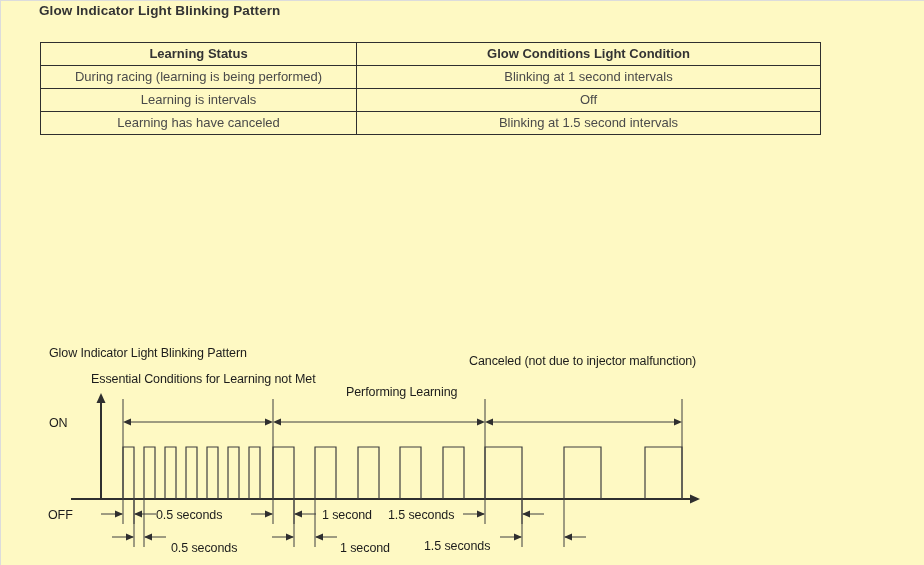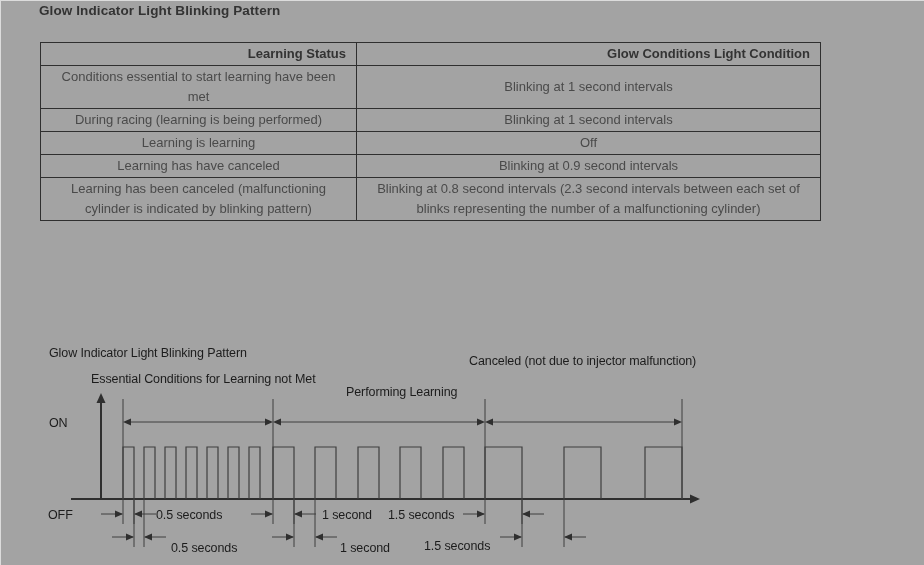--- a/index.html
+++ b/index.html
@@ -1,19 +1,19 @@
 <!DOCTYPE html>
 <html><head>
 <meta charset="utf-8">
 <style>
   html,body{margin:0;padding:0;background:#fff;}
   .page{
     position:relative;
     width:924px;height:565px;
-    background:#a3a3a3;
+    background:#fef9c3;
     overflow:hidden;
     font-family:"Liberation Sans",sans-serif;
     border-left:1px solid #dcdcdc;
     border-top:1px solid #dcdcdc;
     box-sizing:border-box;
   }
   .page-title{
     position:absolute;left:38px;top:2px;
     font-size:13.5px;font-weight:bold;color:#333;
     letter-spacing:0.1px;
@@ -22,21 +22,21 @@
     position:absolute;left:39px;top:41px;
     width:780px;border-collapse:collapse;table-layout:fixed;
     font-size:13px;color:#4a4a4a;
   }
   table.status th,table.status td{
     border:1px solid #2f2f2f;
     text-align:center;vertical-align:middle;
     padding:1px 10px;line-height:20px;
     font-weight:normal;
   }
-  table.status th{font-weight:bold;color:#333;height:20px;text-align:right;}
+  table.status th{font-weight:bold;color:#333;height:20px;}
   svg text{font-family:"Liberation Sans",sans-serif;}
   .dtext{font-size:12.5px;fill:#1c1c1c;letter-spacing:-0.1px;}
   .dimtext{font-size:12.5px;fill:#1c1c1c;letter-spacing:-0.1px;}
   .thin{stroke:#3f3f3f;stroke-width:1;fill:none;}
   .axis{stroke:#2f2f2f;stroke-width:2;fill:none;}
   .wave{stroke:#3f3f3f;stroke-width:1.2;fill:none;}
   .fillc{fill:#2f2f2f;stroke:none;}
 </style>
 </head>
 <body>
@@ -51,38 +51,30 @@
         <col style="width:464px">
       </colgroup>
     <thead>
       <tr>
         <th>Learning Status</th>
         <th>Glow Conditions Light Condition</th>
       </tr>
     </thead>
     <tbody>
       <tr>
-        <td>Conditions essential to start learning have been met</td>
-        <td>Blinking at 1 second intervals</td>
-      </tr>
-      <tr>
         <td>During racing (learning is being performed)</td>
         <td>Blinking at 1 second intervals</td>
       </tr>
       <tr>
-        <td>Learning is learning</td>
+        <td>Learning is intervals</td>
         <td>Off</td>
       </tr>
       <tr>
         <td>Learning has have canceled</td>
-        <td>Blinking at 0.9 second intervals</td>
-      </tr>
-      <tr>
-        <td>Learning has been canceled (malfunctioning cylinder is indicated by blinking pattern)</td>
-        <td>Blinking at 0.8 second intervals (2.3 second intervals between each set of blinks representing the number of a malfunctioning cylinder)</td>
+        <td>Blinking at 1.5 second intervals</td>
       </tr>
     </tbody>
   </table>
 
   <svg style="position:absolute;left:0;top:335px" width="924" height="230" viewBox="0 335 924 230" xmlns="http://www.w3.org/2000/svg">
 
     <text class="dtext" x="48" y="356">Glow Indicator Light Blinking Pattern</text>
     <text class="dtext" x="90" y="382">Essential Conditions for Learning not Met</text>
     <text class="dtext" x="345" y="395">Performing Learning</text>
     <text class="dtext" x="468" y="364">Canceled (not due to injector malfunction)</text>

